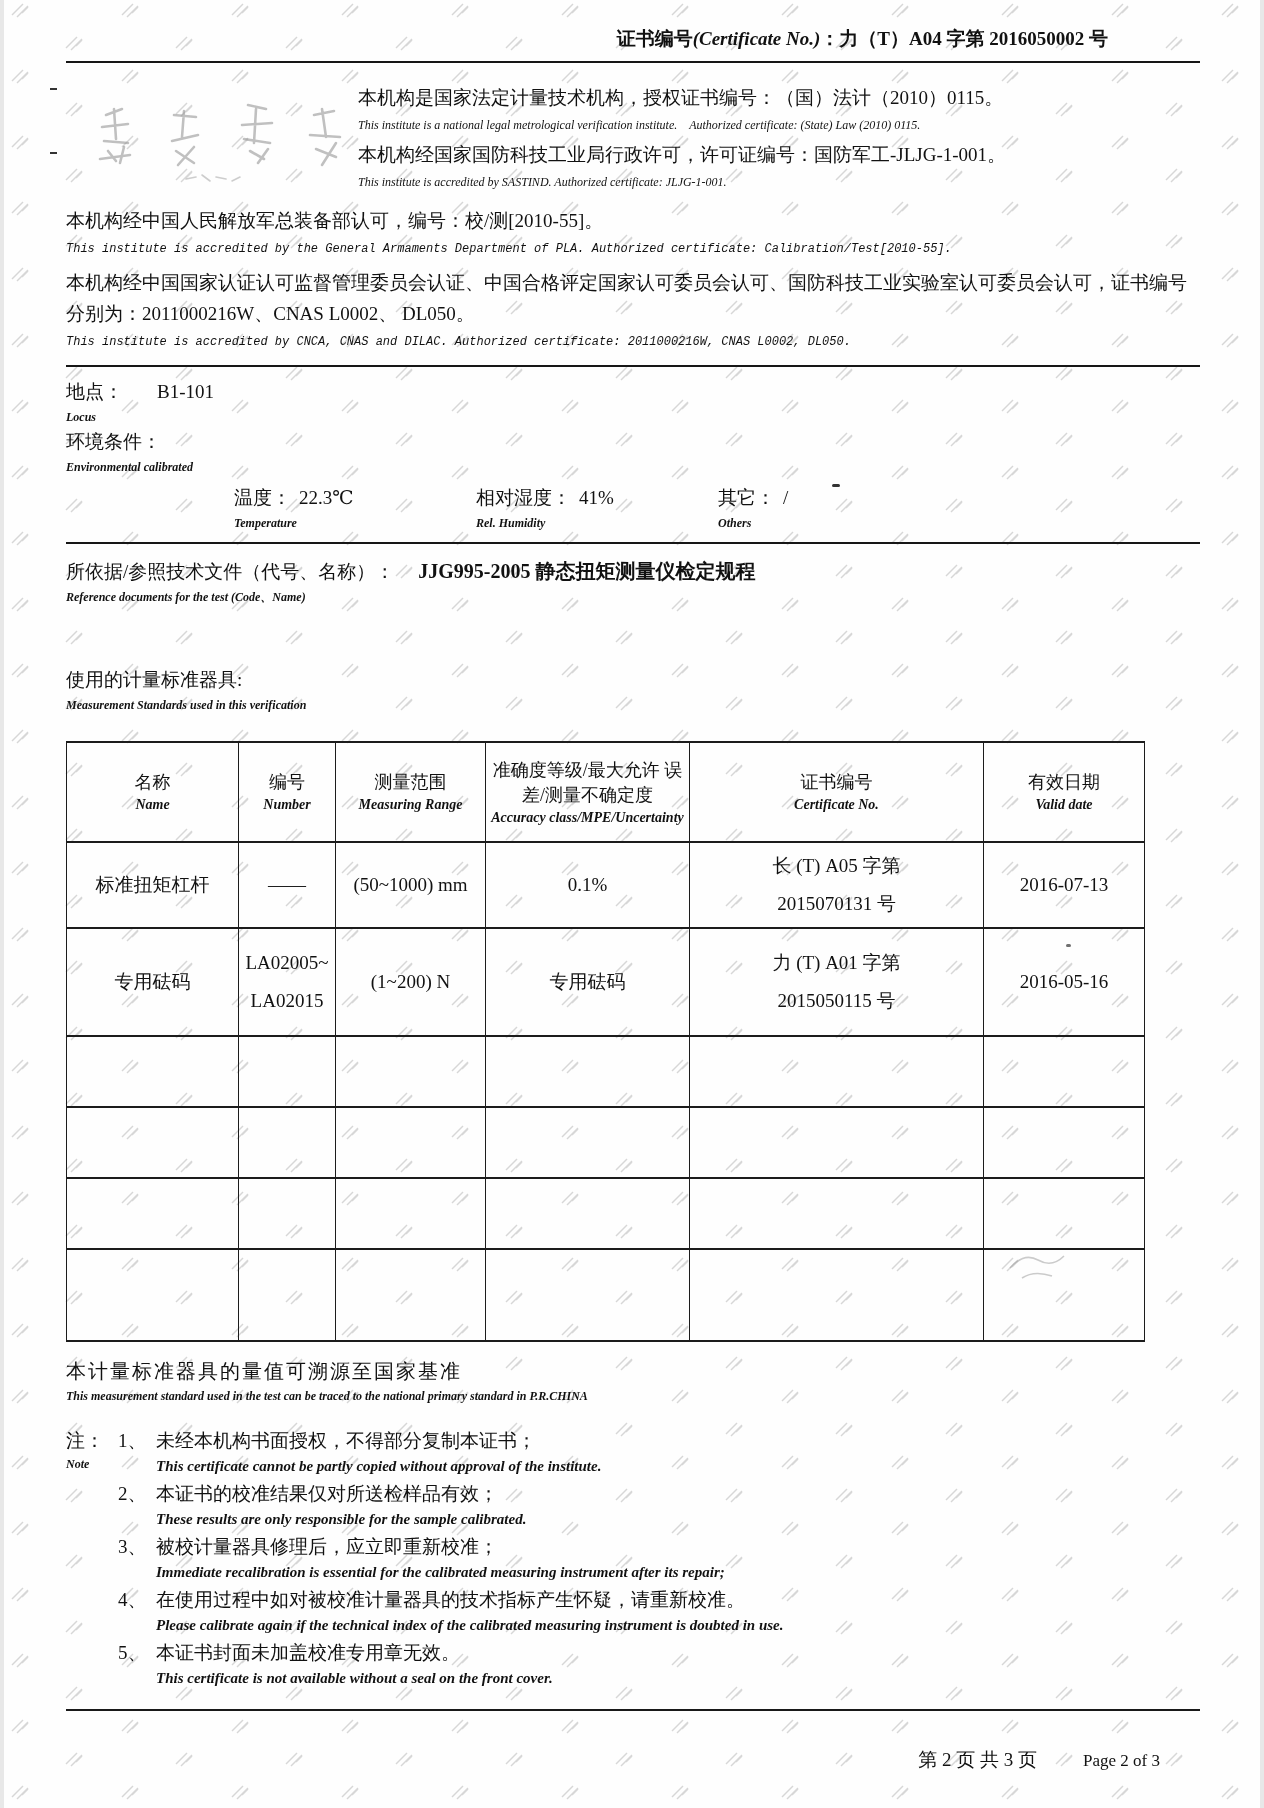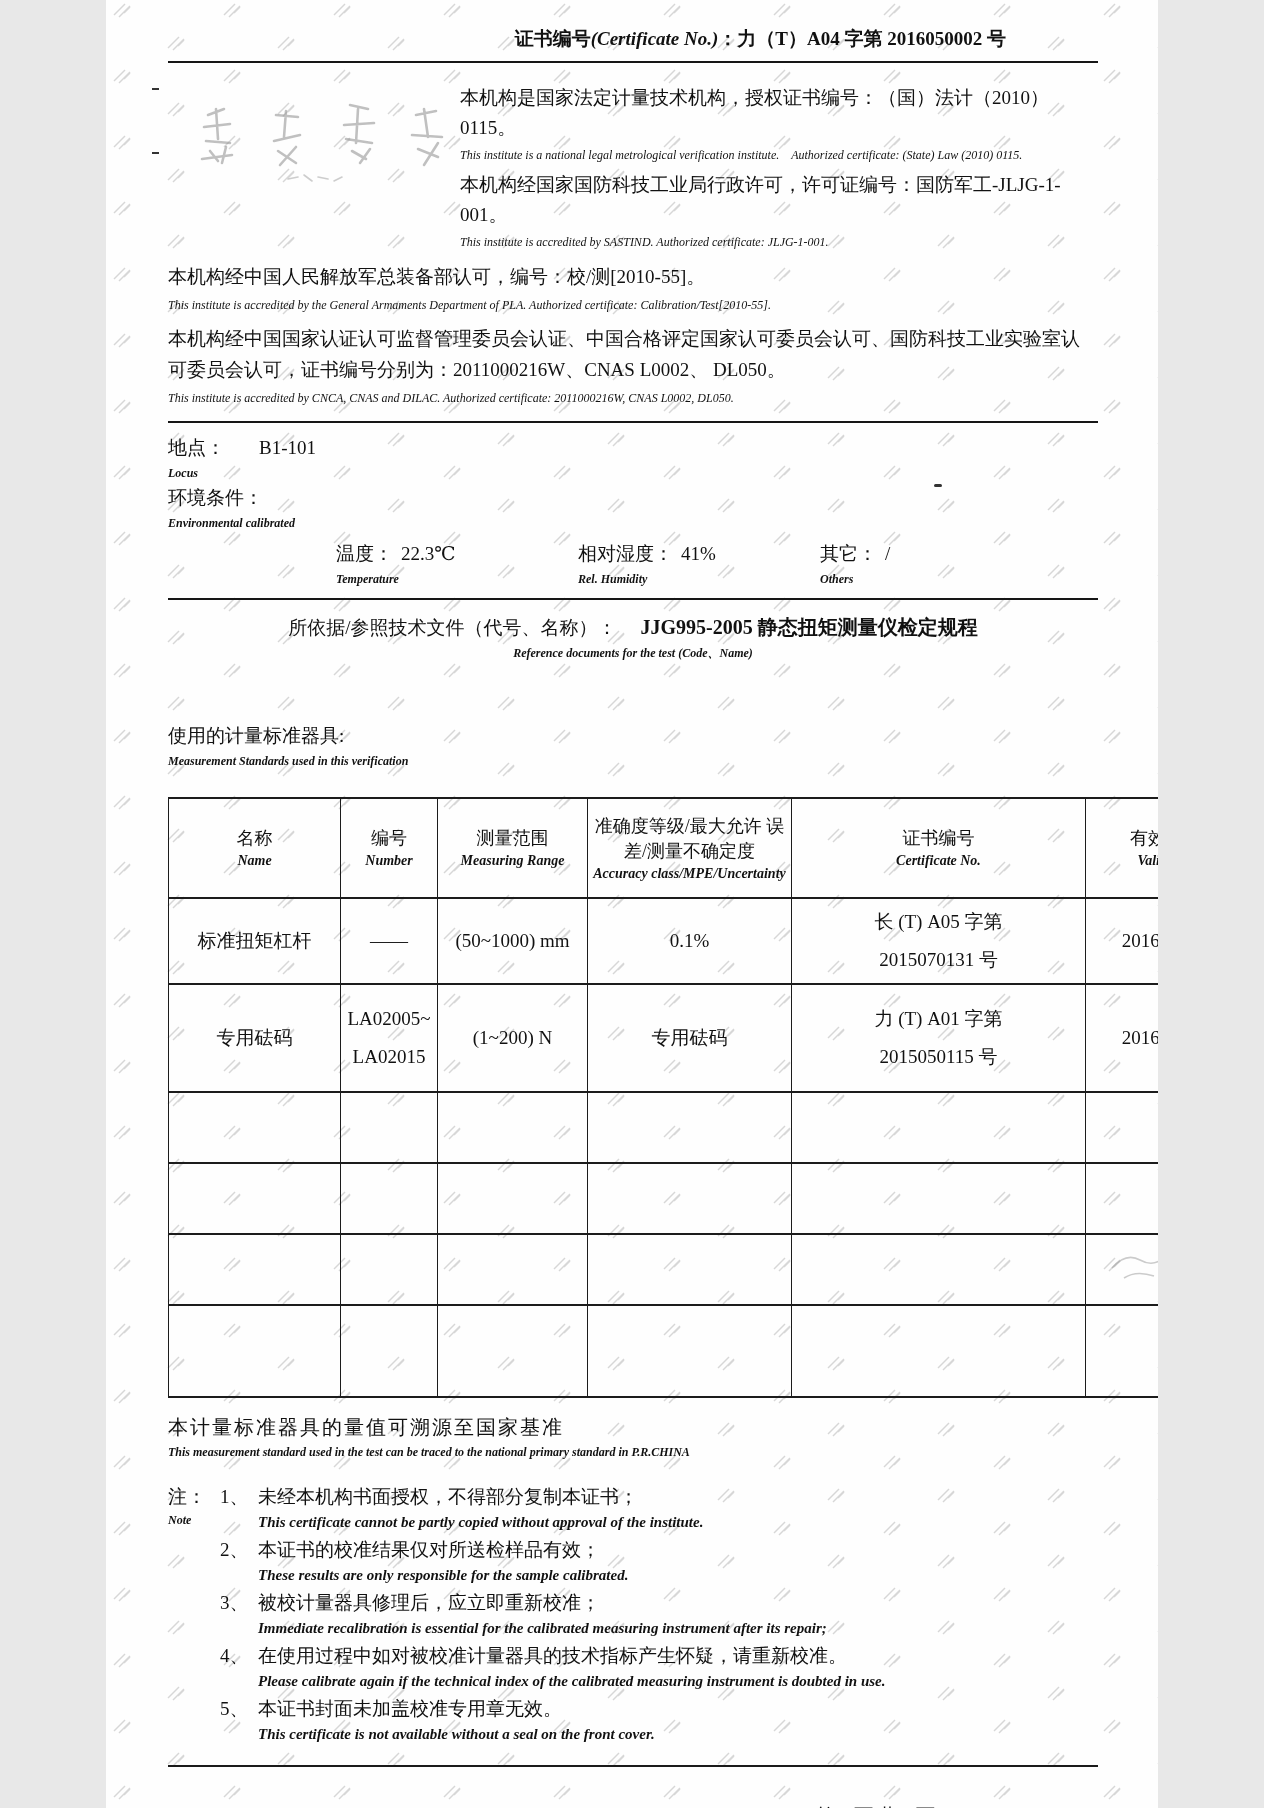--- a/index.html
+++ b/index.html
@@ -1,21 +1,21 @@
 <!DOCTYPE html>
 <html><head>
 <meta charset="utf-8">
 <style>
   * { box-sizing: border-box; margin: 0; padding: 0; }
   html,body { background:#e8e8e8; }
   body { font-family: "Liberation Serif", "DejaVu Serif", serif; color:#111; }
 
   .page {
     position: relative;
-    width: 1052px; height: 1808px;
+    width: 1256px; height: 1808px;
     margin: 0 auto;
     background: #fefefe;
     overflow: hidden;
     padding: 26px 60px 0 62px;
   }
   .wm { position:absolute; inset:0; width:100%; height:100%; pointer-events:none; }
   .content { position: relative; z-index: 1; }
 
   .zh { font-size: 19px; line-height: 30px; }
   .en { font-style: italic; font-size: 12px; line-height: 25px; }
@@ -27,32 +27,32 @@
   .rule { border: 0; border-top: 2.6px solid #161616; margin-top: 9px; }
 
   
   .inst { display: flex; margin-top: 20px; }
   .stamp { width: 292px; flex: 0 0 292px; height: 112px; margin-top: 6px; }
   .inst-text { flex: 1; }
   .acc-group { margin-bottom: 2px; }
   .acc-group .en { max-width: 648px; text-align: justify; }
   .full-acc { margin-top: 4px; }
   .full-acc .zh { line-height: 31px; }
-  .full-acc .en { line-height: 27px; }
+  .full-acc .en { line-height: 27px; font-family: Liberation Mono, monospace; }
 
   
   .kv { margin-top: 10px; }
   .kv .line .val { margin-left: 34px; }
   .sub-en { font-style: italic; font-weight: bold; font-size: 12px; line-height: 20px; }
   .env-row { display: flex; margin-left: 168px; margin-top: 6px; column-gap: 52px; }
   .env-group .line .val { margin-left: 8px; }
   .env-group { min-width: 190px; }
 
   
-  .ref { margin-top: 12px; text-align: center; }
+  .ref { margin-top: 12px; }
   .ref .val { margin-left: 24px; font-weight: 600; font-size: 20px; }
 
   
   .std-title { margin-top: 58px; }
 
   table.std { border-collapse: collapse; margin-top: 26px; width: 1078px; table-layout: fixed; border-radius: 17px; }
   table.std th, table.std td {
     border: 1.5px solid #1c1c1c;
     border-top-width: 2.2px; border-bottom-width: 2.2px;
     text-align: center; vertical-align: middle;

